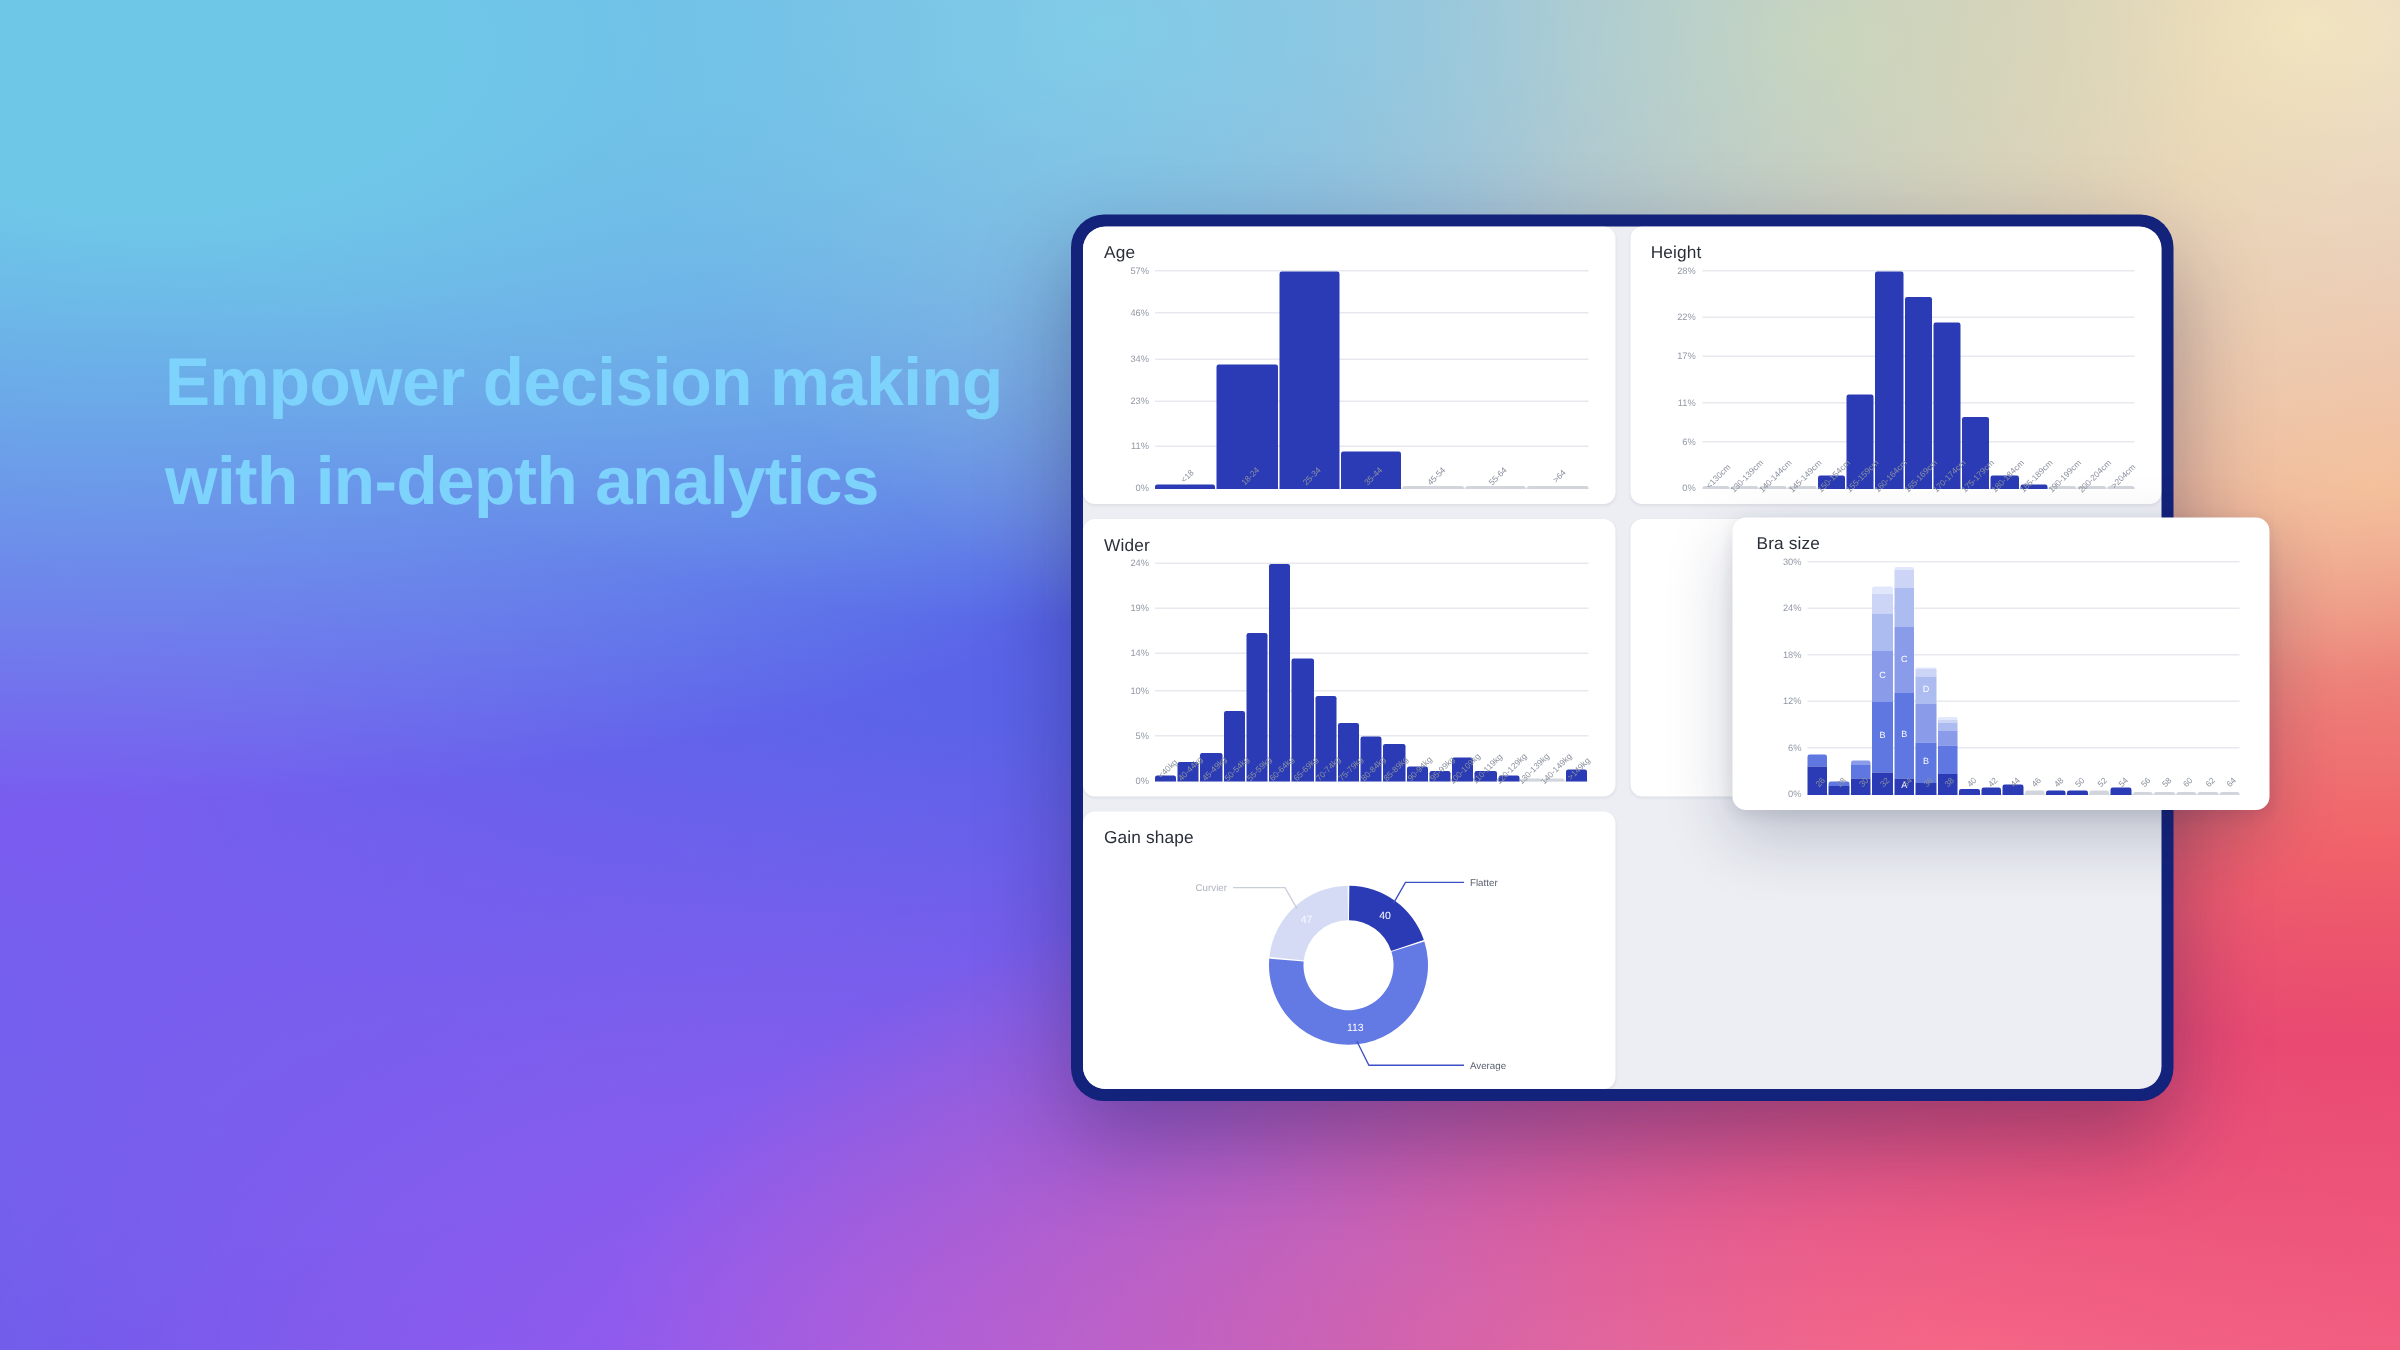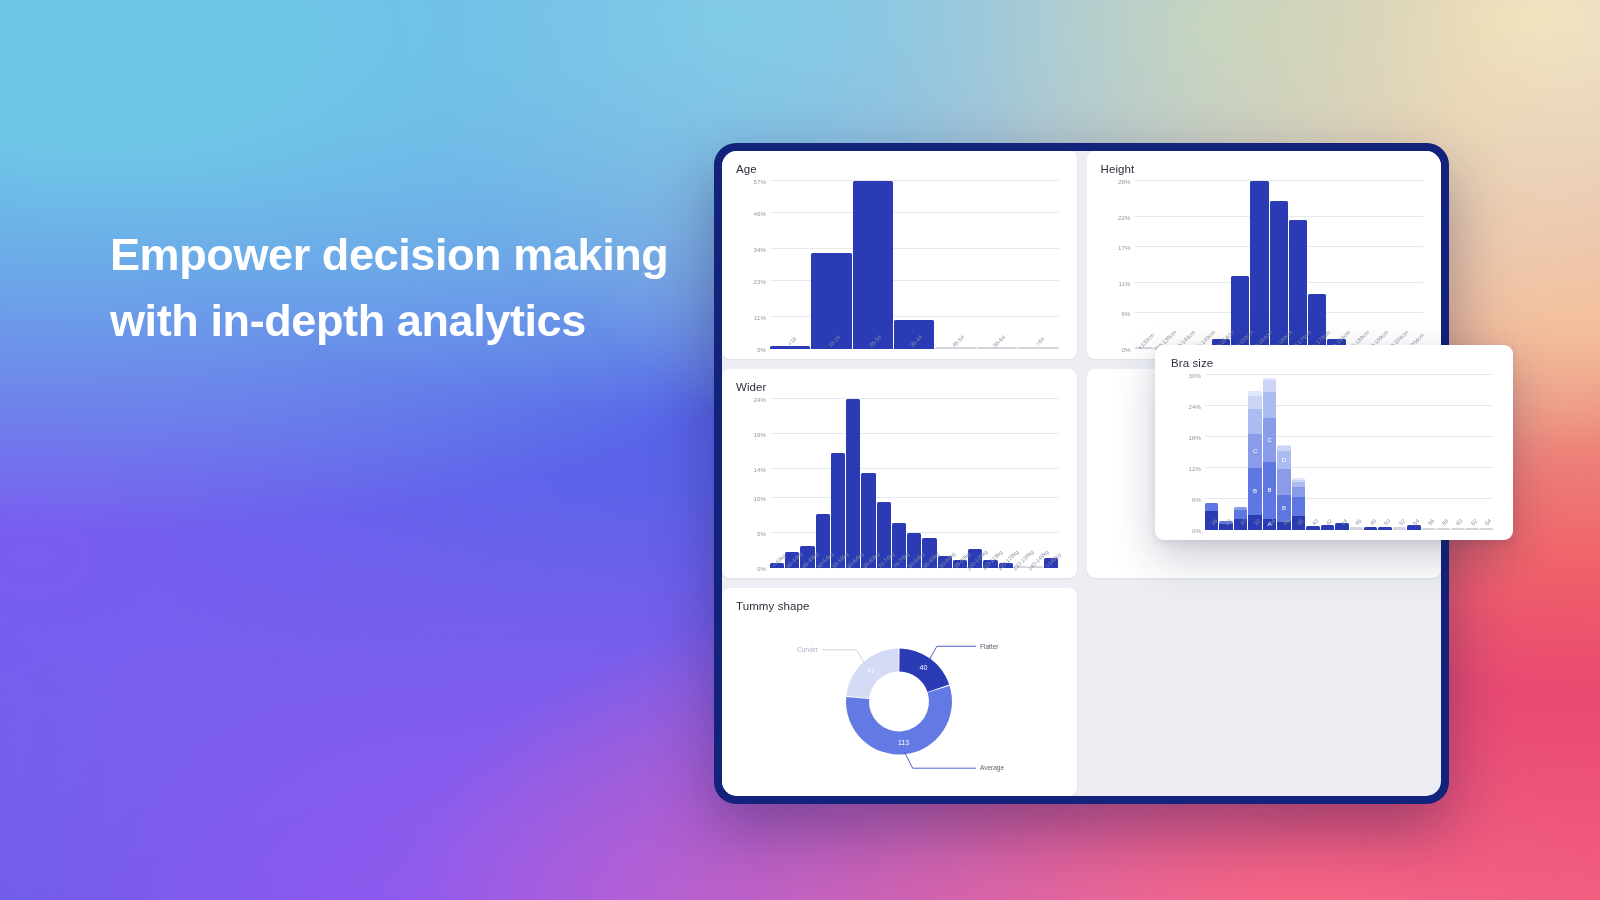--- a/index.html
+++ b/index.html
@@ -22,35 +22,35 @@
       radial-gradient(80% 75% at 99% 36%, #f4a07a 0%, rgba(244,160,122,0) 55%),
       radial-gradient(95% 80% at 99% 62%, #ef4060 0%, rgba(239,64,96,0) 58%),
       radial-gradient(95% 70% at 82% 100%, #f76b8a 0%, rgba(247,107,138,0) 60%),
       radial-gradient(90% 80% at 40% 102%, #9b5cf0 0%, rgba(155,92,240,0) 60%),
       radial-gradient(80% 90% at 2% 62%, #7b5cf0 0%, rgba(123,92,240,0) 60%),
       radial-gradient(100% 100% at 26% 48%, #4f6ae6 0%, rgba(79,106,230,0) 62%),
       linear-gradient(135deg, #5b8fe0 0%, #5a5ae6 38%, #7b4ce8 60%, #e8557f 100%);
   }
 
   
-  .copy { position: absolute; left: 110px; top: 222px; width: 560px; color: #ffffff; }
+  .copy { position: absolute; left: 110px; top: 222px; width: 560px; color: #7dd3fc; }
   .headline {
     font-size: 45px; font-weight: 700; line-height: 1.47;
     letter-spacing: -0.4px;
   }
   .subcopy {
     margin-top: 36px;
     font-size: 30px; font-weight: 400; line-height: 1.82;
     letter-spacing: -0.1px;
   }
 
   
   .dash-frame {
     position: absolute; left: 714px; top: 143px;
-    width: 735px; height: 661px;
+    width: 735px; height: 591px;
     border-radius: 22px;
     background: #13227a;
     padding: 8px;
     box-shadow: 0 26px 60px rgba(20,20,70,.35);
   }
   .dash-inner {
     position: relative;
     width: 100%; height: 100%;
     border-radius: 15px;
     background: #eceef3;
@@ -484,21 +484,21 @@
             </div>
           </div>
       </div>
 
       <div class="card">
         <div class="card-title"></div>
       </div>
 
 
       <div class="card">
-        <div class="card-title">Tummy shape</div>
+        <div class="card-title">Gain shape</div>
         <div class="donut-area">
             <svg viewBox="0 0 330 175" width="330" height="175" class="donut-svg">
               <path d="M165.55500455816102 39.00290602362786A53 53 0 0 1 215.23172573050806 75.0951566072023L193.43305230028759 82.43122072105791A30 30 0 0 0 165.31415352348736 62.00164491903463Z" fill="#2a3bb5"></path>
               <path d="M215.57473741136266 76.1508380104274A53 53 0 1 1 112.18587845977626 87.56507430338732L135.10521422251486 89.48966470003056A30 30 0 1 0 193.6272098554883 83.0287762323174Z" fill="#6379e3"></path>
               <path d="M112.29033954548152 86.45999144681439A53 53 0 0 1 164.44499544183896 39.00290602362786L164.6858464765126 62.00164491903463A30 30 0 0 0 135.1643431389518 88.8641461019704Z" fill="#d5dbf5"></path>
               <text x="189.39308797013763" y="60.92579473343968" text-anchor="middle" class="slice-val" fill="#ffffff" opacity="1">40</text>
               <text x="169.5539739102784" y="135.74937965138997" text-anchor="middle" class="slice-val" fill="#ffffff" opacity="1">113</text>
               <text x="137.06998068934442" y="63.8053095583877" text-anchor="middle" class="slice-val" fill="#ffffff" opacity="0.85">47</text>
               <path d="M194.97704786691614 50.74013328687768L202.97704786691614 36.74013328687768L242 36.74013328687768" fill="none" stroke="#3c4fc4" stroke-width="0.9"></path>
               <text x="246" y="39.040133286877676" text-anchor="start" class="leader-txt">Flatter</text>

